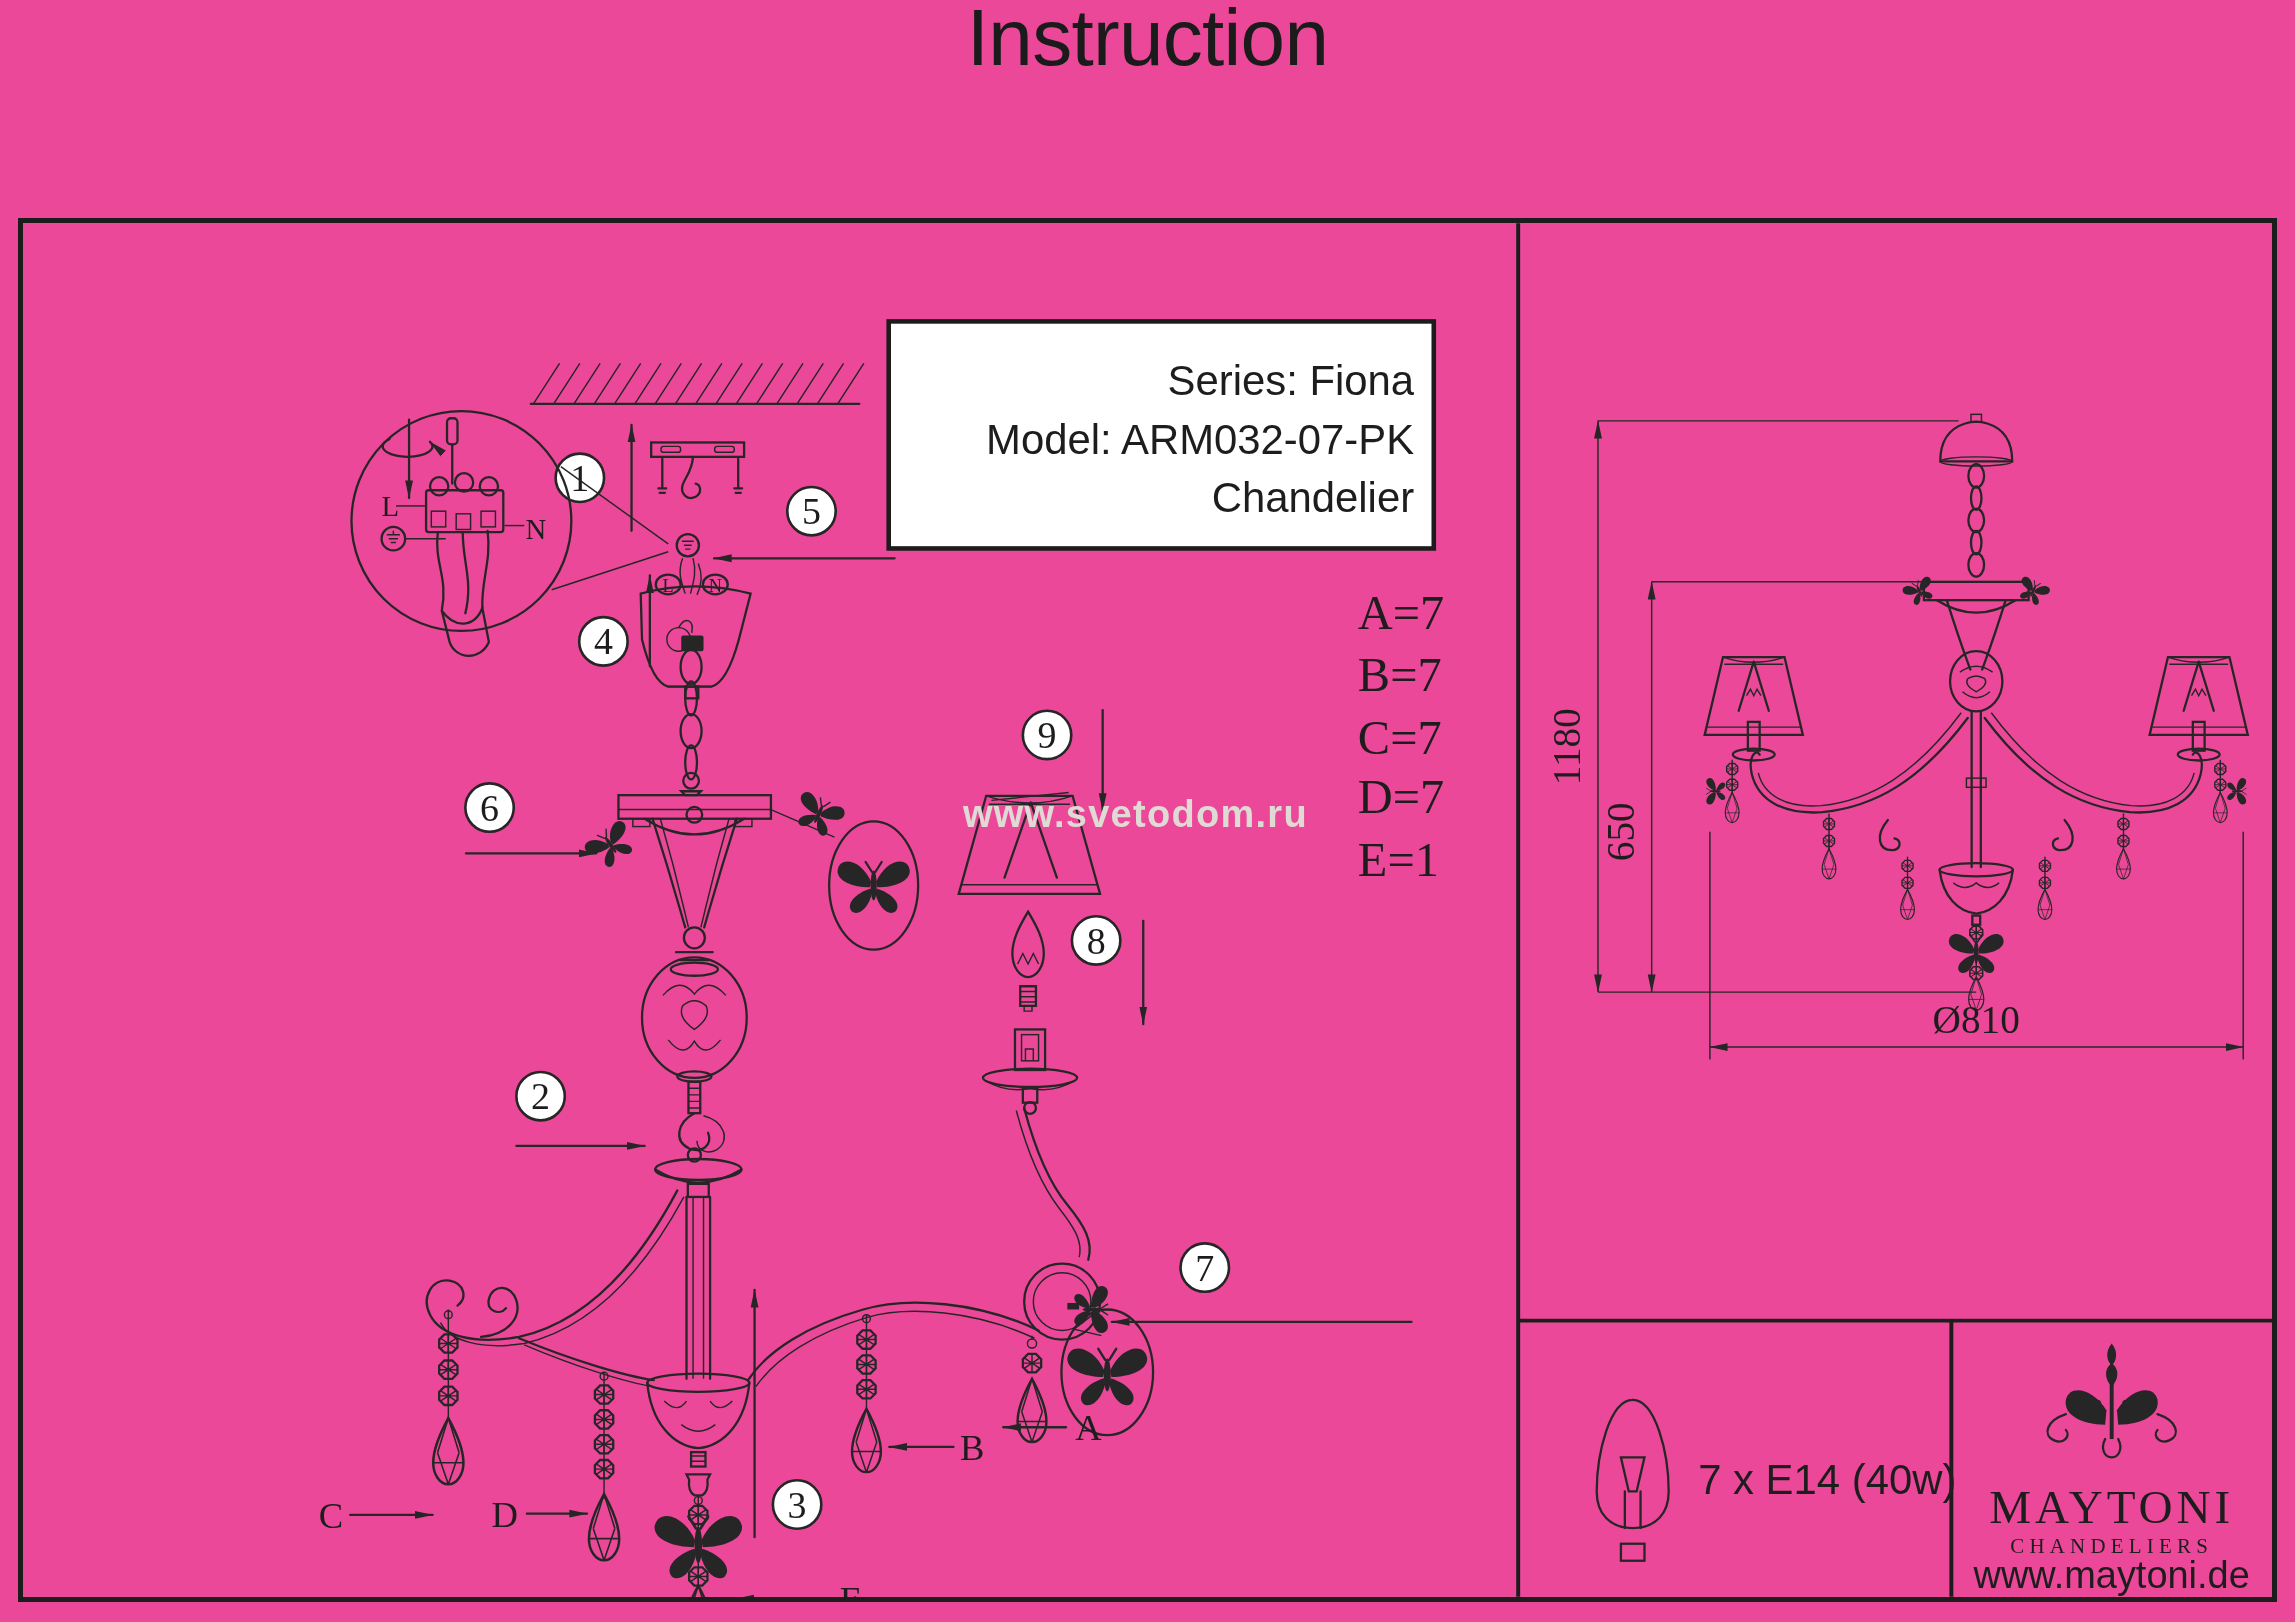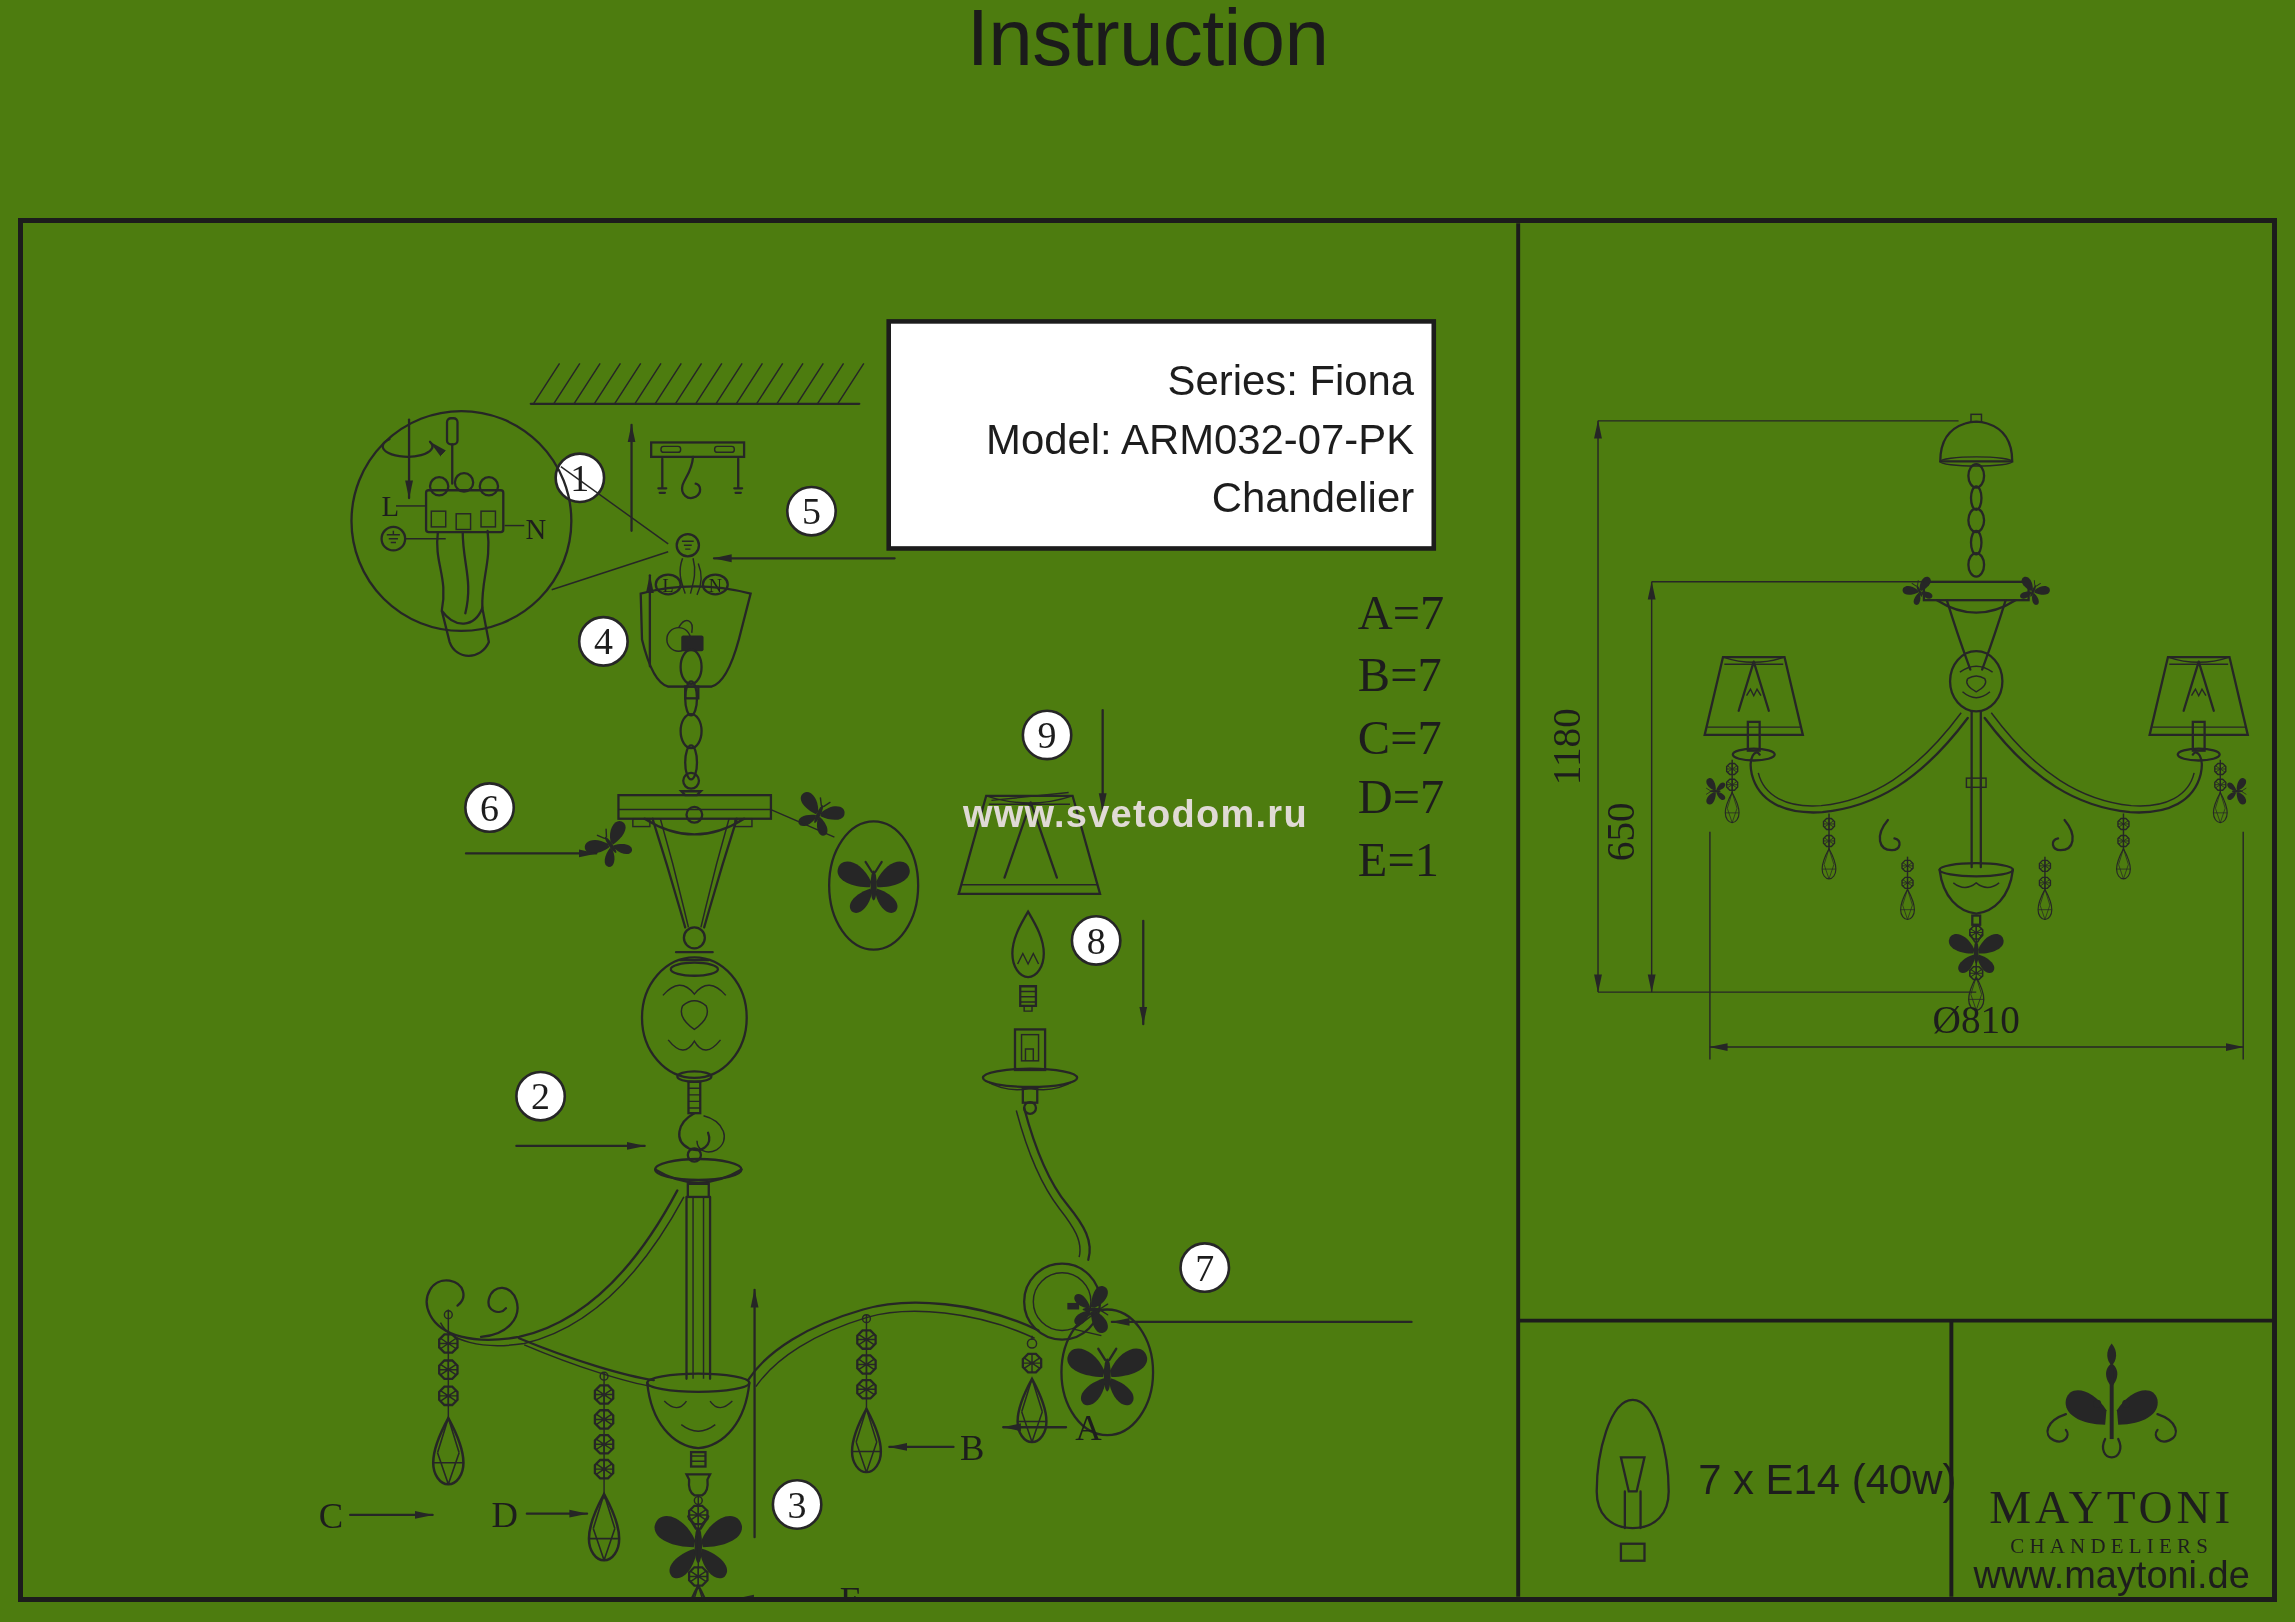--- a/index.html
+++ b/index.html
@@ -1,16 +1,16 @@
 <!DOCTYPE html>
 <html style="font-size:10.5px"><head>
 <meta charset="utf-8">
 <style>
   html,body{margin:0;padding:0;background:#ffffff;}
-  .page{position:relative;width:2295px;height:1623px;background:#4d7c0f;overflow:hidden;
+  .page{position:relative;width:2295px;height:1623px;background:#ec4899;overflow:hidden;
         font-family:"Liberation Sans",sans-serif;color:#1d1d1d;}
   .title{position:absolute;left:0;top:-7.9px;width:100%;text-align:center;
          font-size:80px;font-weight:400;letter-spacing:-0.7px;color:#1b1b1b;}
   .mainbox{position:absolute;left:17.7px;top:218px;width:2249px;height:1374px;
            border:5.2px solid #1c1c1c;}
   svg{position:absolute;left:0;top:0;}
   svg text{fill:#1d1d1d;}
   .t-sans{font-family:"Liberation Sans",sans-serif;}
   .t-serif{font-family:"Liberation Serif",serif;}
   .wm{fill:#e0dad5;font-weight:bold;letter-spacing:2px;}

